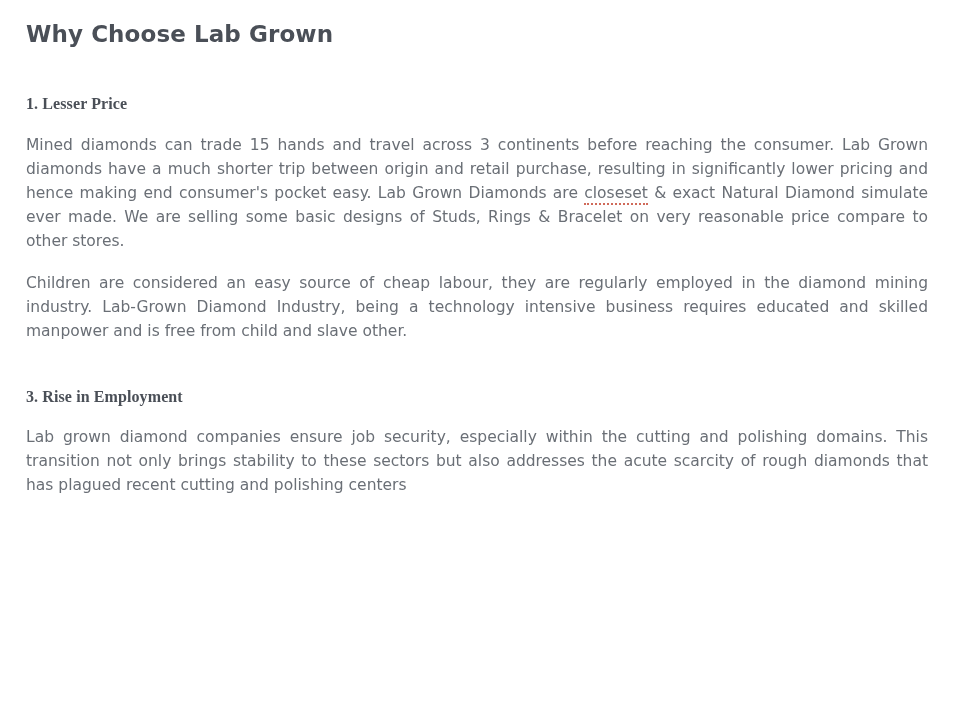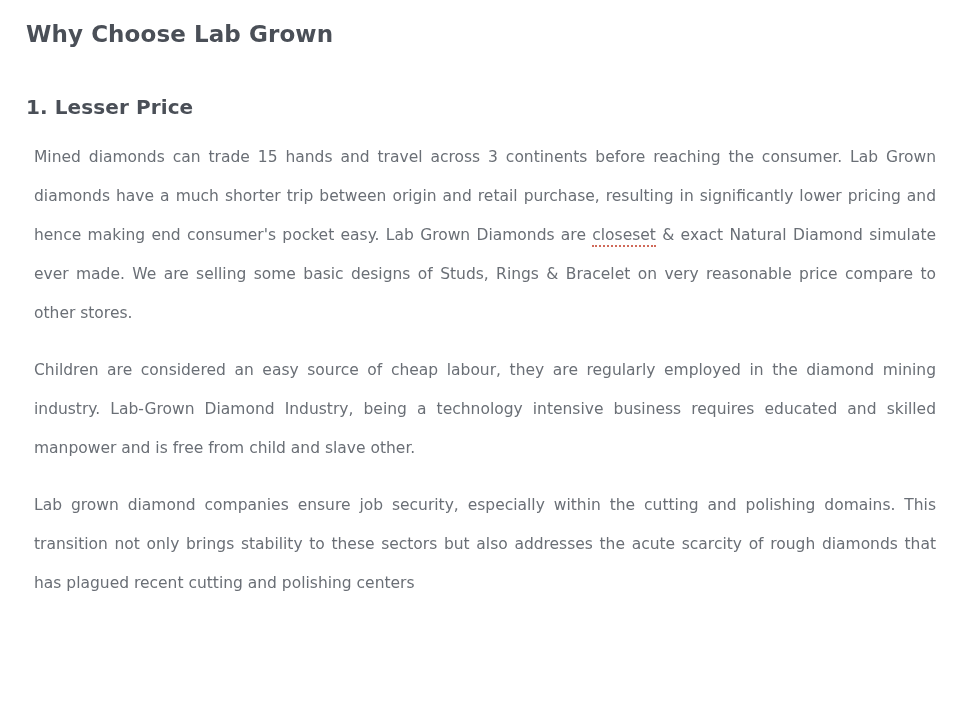--- a/index.html
+++ b/index.html
@@ -21,32 +21,33 @@
   }
   h1.doc-title {
     font-size: 23px;
     line-height: 1.3;
     font-weight: bold;
     color: #4a4f57;
     margin: 10px 0 0 0;
     letter-spacing: 0.1px;
   }
   h2.section-title {
-    font-size: 20px;
+    font-size: 16px;
     line-height: 1.3;
     font-weight: bold;
     color: #4a4f57;
     margin: 44px 0 0 0;
     letter-spacing: 0.1px;
+    font-family: Liberation Serif, serif;
   }
   p.body-text {
     font-size: 15.5px;
-    line-height: 39px;
+    line-height: 24px;
     color: #6a6f76;
-    margin: 18px 0 0 8px;
+    margin: 18px 0 0 0;
     text-align: justify;
     text-justify: inter-word;
     width: 902px;
   }
   p.body-text.last-block {
     text-align: justify;
   }
   .spell {
     border-bottom: 2px dotted #d06a5a;
     padding-bottom: 1px;
@@ -59,16 +60,17 @@
 
   <h1 class="doc-title">Why Choose Lab Grown</h1>
 
   <h2 class="section-title">1. Lesser Price</h2>
 
   <p class="body-text"><span>Mined diamonds can trade 15 hands and travel across 3 continents before reaching the consumer. Lab Grown diamonds have a much shorter trip between origin and retail purchase, resulting in significantly lower pricing and hence making end consumer's pocket easy. Lab Grown Diamonds are </span><span class="spell">closeset</span><span> &amp; exact Natural Diamond simulate ever made.   We are selling some basic designs of Studs, Rings &amp; Bracelet on very reasonable price compare to other stores.</span></p>
 
 
   <p class="body-text">Children are considered an easy source of cheap labour, they are regularly employed in the diamond mining industry. Lab-Grown Diamond Industry, being a technology intensive business requires educated and skilled manpower and is free from child and slave other.</p>
 
+  <h2 class="section-title">3. Rise in Employment</h2>
 
   <p class="body-text last-block">Lab grown diamond companies ensure job security, especially within the cutting and polishing domains. This transition not only brings stability to these sectors but also addresses the acute scarcity of rough diamonds that has plagued recent cutting and polishing centers</p>
 
 </div>
 
 </body></html>

